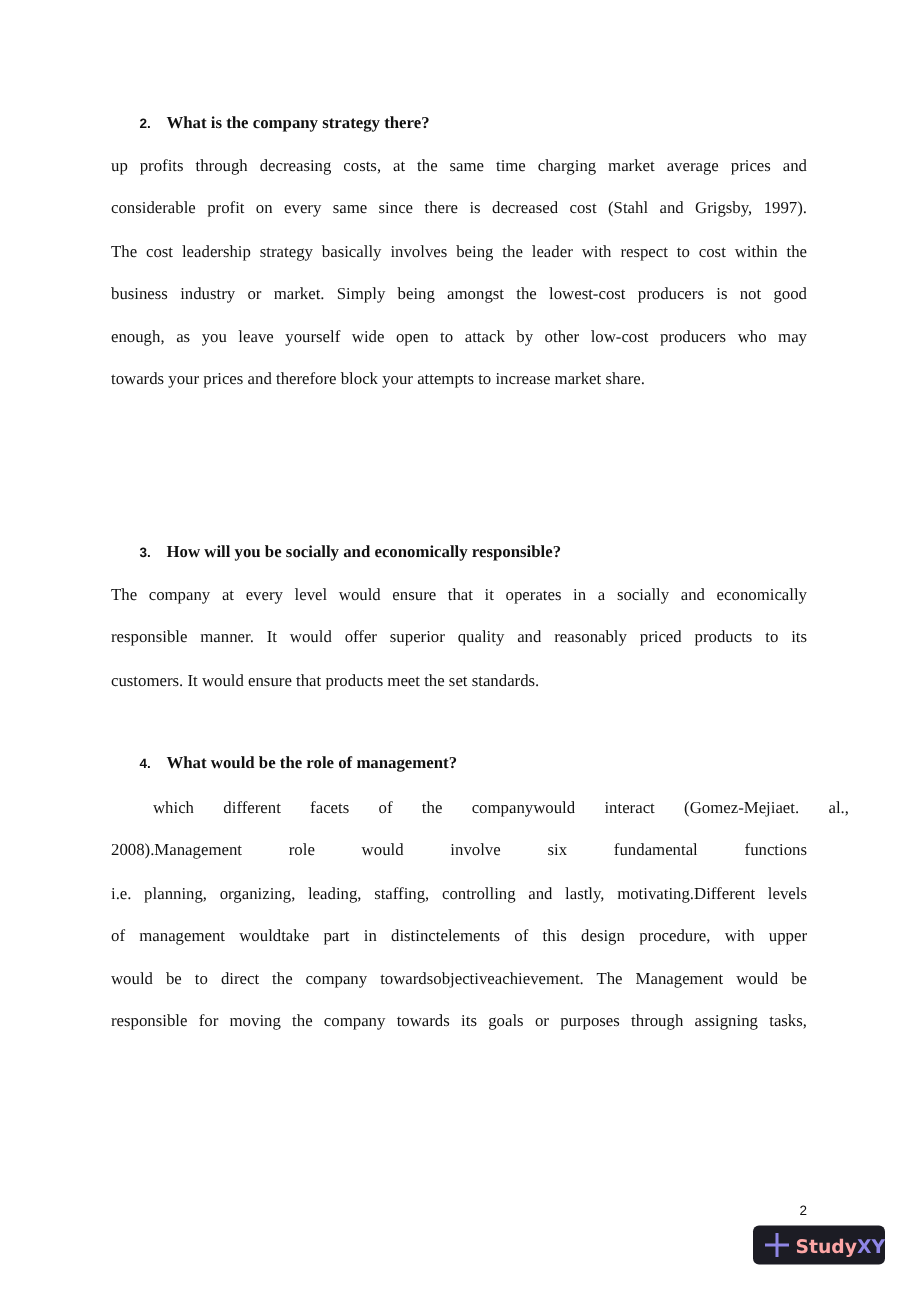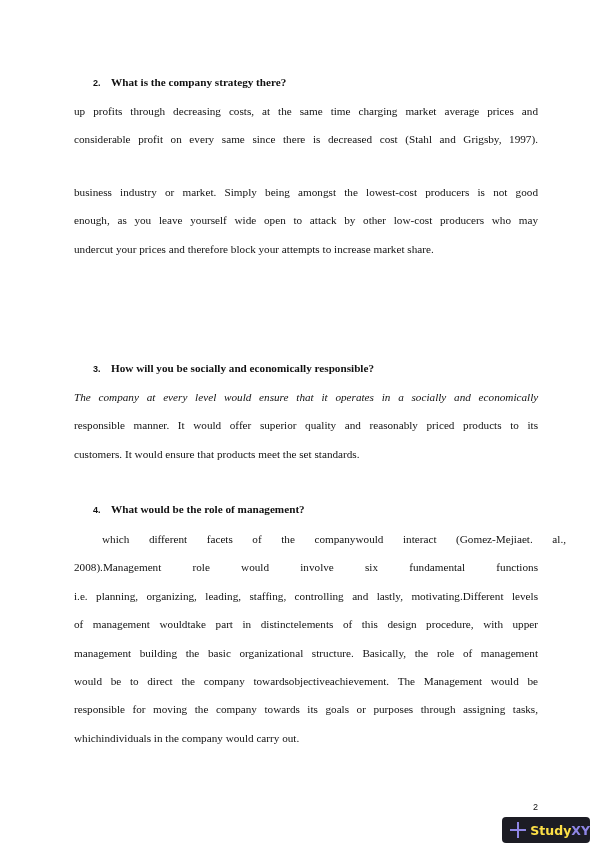--- a/index.html
+++ b/index.html
@@ -10,58 +10,57 @@
     .para { position: absolute; left: 74px; width: 464px; font-size: 11.2px; }
     .line { height: 28.4px; line-height: 16px; text-align: justify; text-align-last: justify; white-space: nowrap; overflow: visible; }
     .line.last { text-align-last: left; }
     .page-number { position: absolute; left: 533px; top: 802px; font-family: "Liberation Sans", sans-serif; font-size: 9px; }
     .badge { position: absolute; left: 502px; top: 817px; width: 88px; height: 26px; background: #1c1c24; border-radius: 4px;
              display: flex; align-items: center; font-family: "DejaVu Sans", sans-serif; font-weight: bold; font-size: 12.5px; }
     .badge .plus { width: 22px; height: 22px; position: relative; margin-left: 5px; margin-right: 3px; }
     .badge .plus:before, .badge .plus:after { content: ""; position: absolute; background: #8f86e6; }
     .badge .plus:before { left: 10px; top: 3px; width: 1.5px; height: 16px; }
     .badge .plus:after { left: 3px; top: 10px; width: 16px; height: 1.5px; }
-    .badge .w { color: #fde047; }
+    .badge .w { color: #fca5a5; }
     .badge .xy { color: #8f86e6; }
   </style>
 </head>
 <body>
 
 <div class="heading" style="top:76px">
   <span class="num">2.</span><span>What is the company strategy there?</span>
 </div>
 <div class="para" style="top:103px">
   <div class="line" style="white-space: nowrap; text-align-last: left; word-spacing: 5.16827px;">up profits through decreasing costs, at the same time charging market average prices and</div>
   <div class="line" style="white-space: nowrap; text-align-last: left; word-spacing: 4.80048px;">considerable profit on every same since there is decreased cost (Stahl and Grigsby, 1997).</div>
-  <div class="line" style="white-space: nowrap; text-align-last: left; word-spacing: 5.39193px; margin-top: 24px;">business industry or market. Simply being amongst the lowest-cost producers is not good</div>
+  <div class="line" style="white-space: nowrap; text-align-last: left; word-spacing: 3.14062px;">The cost leadership strategy basically involves being the leader with respect to cost within the</div>
+  <div class="line" style="white-space: nowrap; text-align-last: left; word-spacing: 5.39193px;">business industry or market. Simply being amongst the lowest-cost producers is not good</div>
   <div class="line" style="white-space: nowrap; text-align-last: left; word-spacing: 4.89286px;">enough, as you leave yourself wide open to attack by other low-cost producers who may</div>
-  <div class="line last">undercut your prices and therefore block your attempts to increase market share.</div>
+  <div class="line last">towards your prices and therefore block your attempts to increase market share.</div>
 </div>
 
 <div class="heading" style="top:362px">
   <span class="num">3.</span><span>How will you be socially and economically responsible?</span>
 </div>
 <div class="para" style="top:389px">
-  <div class="line" style="white-space: nowrap; text-align-last: left; word-spacing: 4.96205px; font-style: italic;">The company at every level would ensure that it operates in a socially and economically</div>
+  <div class="line" style="white-space: nowrap; text-align-last: left; word-spacing: 4.96205px;">The company at every level would ensure that it operates in a socially and economically</div>
   <div class="line" style="white-space: nowrap; text-align-last: left; word-spacing: 5.77604px;">responsible manner. It would offer superior quality and reasonably priced products to its</div>
   <div class="line last">customers. It would ensure that products meet the set standards.</div>
 </div>
 
 <div class="heading" style="top:503px">
   <span class="num">4.</span><span>What would be the role of management?</span>
 </div>
 <div class="para" style="top:531px">
   <div class="line" style="white-space: nowrap; text-align-last: left; word-spacing: 16.748px; margin-left: 28px;">which different facets of the companywould interact (Gomez-Mejiaet. al.,</div>
   <div class="line" style="white-space: nowrap; text-align-last: left; word-spacing: 28.3984px;">2008).Management role would involve six fundamental functions</div>
   <div class="line" style="white-space: nowrap; text-align-last: left; word-spacing: 5.61806px;">i.e. planning, organizing, leading, staffing, controlling and lastly, motivating.Different levels</div>
   <div class="line" style="white-space: nowrap; text-align-last: left; word-spacing: 6.70739px;">of management wouldtake part in distinctelements of this design procedure, with upper</div>
-  <div class="line" style="white-space: nowrap; text-align-last: left; word-spacing: 5.79531px;">management building the basic organizational structure. Basically, the role of management</div>
   <div class="line" style="white-space: nowrap; text-align-last: left; word-spacing: 5.87812px; font-family: Liberation Serif, serif;">would be to direct the company towardsobjectiveachievement. The Management would be</div>
   <div class="line" style="white-space: nowrap; text-align-last: left; word-spacing: 4.71875px;">responsible for moving the company towards its goals or purposes through assigning tasks,</div>
-  <div class="line last">whichindividuals in the company would carry out.</div>
 </div>
 
 <div class="page-number">2</div>
 <div class="badge">
   <span class="plus"></span>
   <span class="w">Study</span>
     <span class="xy">XY</span>
 </div>
 
 </body></html>

